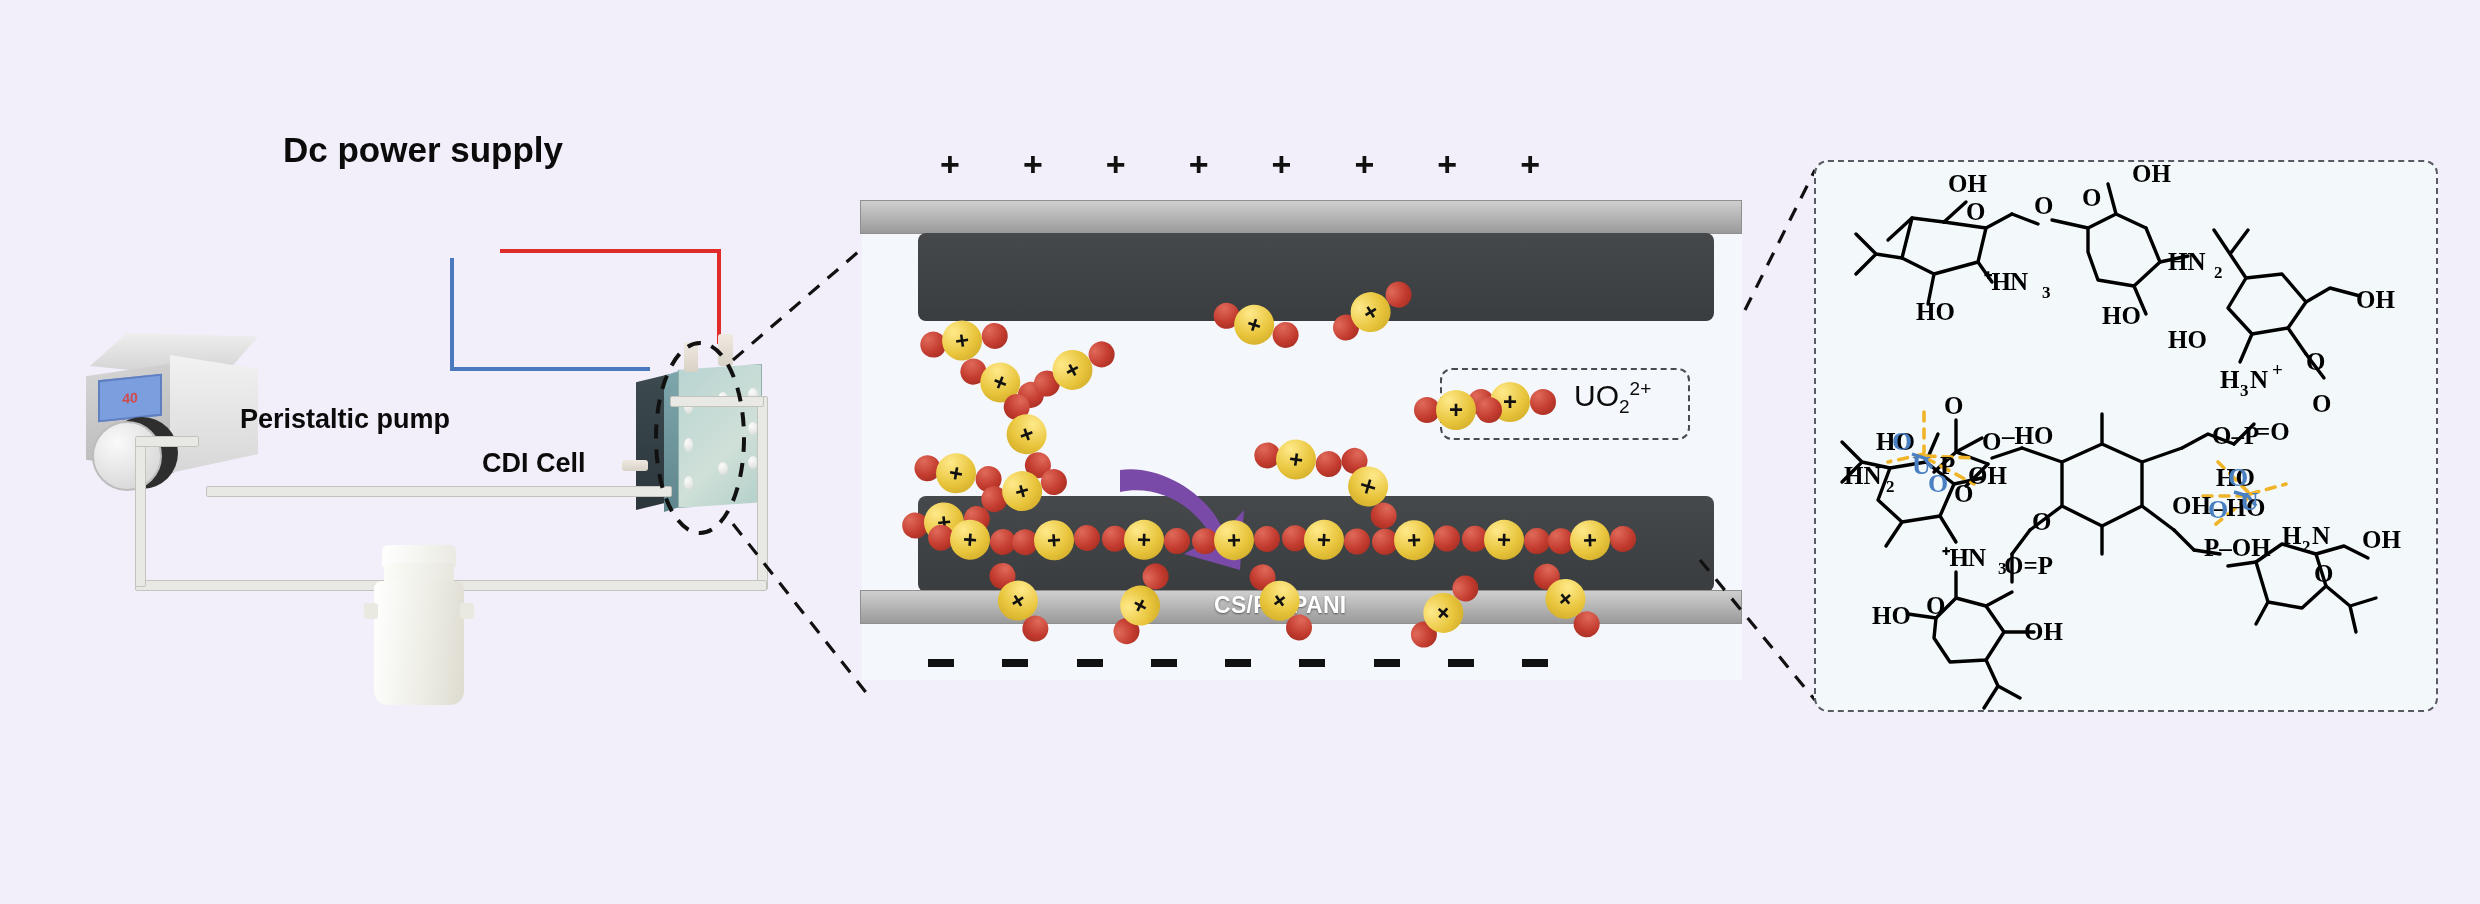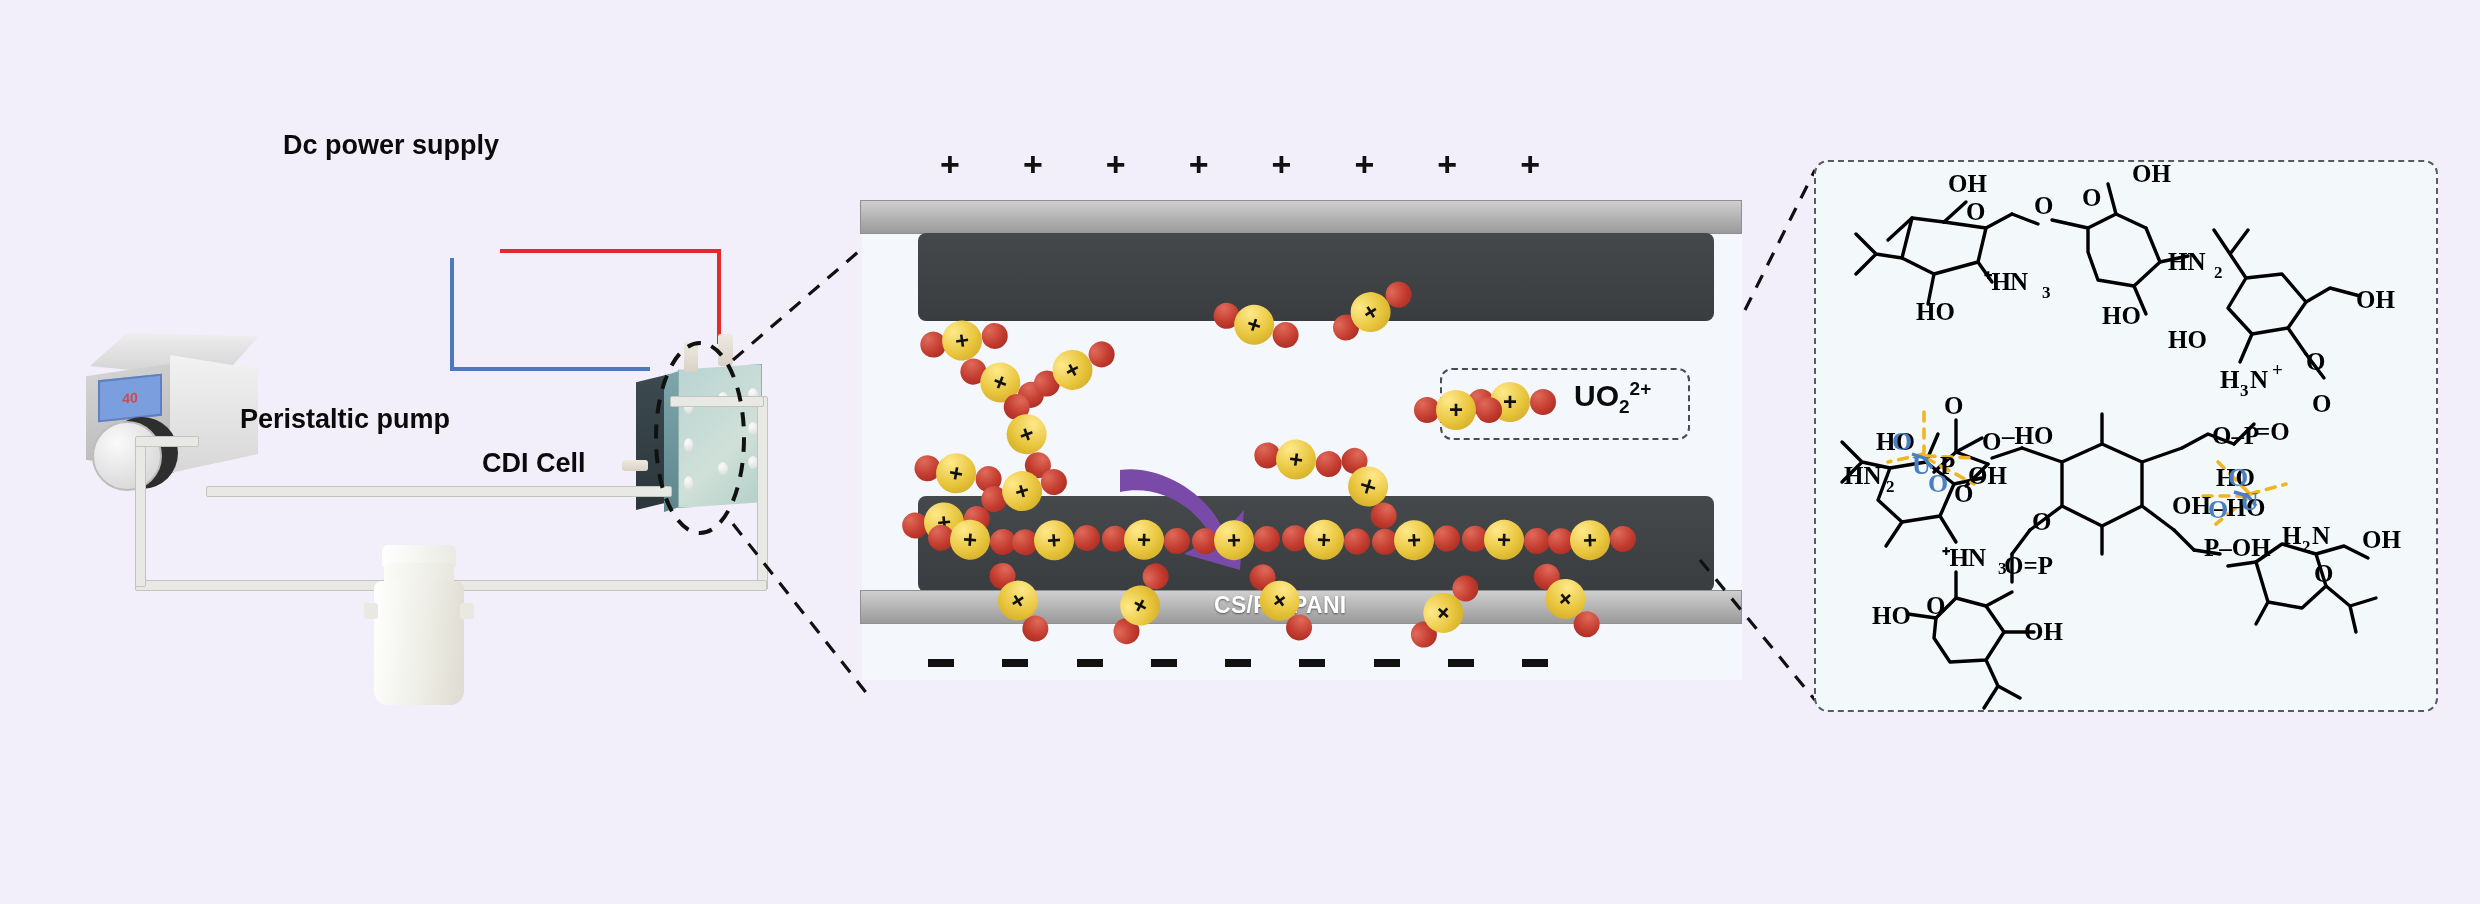--- a/index.html
+++ b/index.html
@@ -63,40 +63,40 @@
 
   
   .ion{position:absolute;}
   .ion .u{position:absolute;border-radius:50%;background:radial-gradient(circle at 32% 26%,#ffe98a,#e8c53c 55%,#c9a222);}
   .ion .o{position:absolute;border-radius:50%;background:radial-gradient(circle at 32% 26%,#e06a5a,#c23b2e 55%,#9a281e);}
   .ion .mark{position:absolute;color:#111;font-weight:bold;line-height:1;text-align:center;}
 
   
   .legend-box{position:absolute;border:2px dashed #4a4a52;border-radius:12px;background:rgba(244,248,252,.6);
               display:flex;align-items:center;}
-  .legend-text{position:absolute;font-size:30px;font-weight:bold;color:#0b0b0b;}
+  .legend-text{position:absolute;font-size:30px;font-weight:normal;color:#0b0b0b;}
   .legend-text sub{font-size:19px;}
   .legend-text sup{font-size:19px;}
 
   
   .arrow{position:absolute;}
 
   
   .mol-panel{position:absolute;border:2px dashed #5a5a64;border-radius:14px;background:#f3f9fb;}
   .mol-svg{position:absolute;left:0;top:0;}
 
   
   .conn{position:absolute;overflow:visible;}
 </style>
 </head>
 <body>
 
 <div id="root">
 
-  <div class="lbl" style="left:283px;top:130px;font-size:27px;">Dc power supply</div>
+  <div class="lbl" style="left:283px;top:130px;font-size:35px;">Dc power supply</div>
 
 
   <div class="wire red" style="left:500px;top:249px;width:221px;height:4px;"></div>
   <div class="wire red" style="left:717px;top:249px;width:4px;height:95px;"></div>
 
   <div class="wire blue" style="left:450px;top:258px;width:4px;height:112px;"></div>
   <div class="wire blue" style="left:450px;top:367px;width:200px;height:4px;"></div>
 
   <div style="position:absolute;left:66px;top:333px;width:230px;height:160px;">
     <div class="pump-top" style="left:24px;top:0;width:168px;height:46px;clip-path:polygon(22% 0,100% 8%,78% 100%,0 72%);"></div>

